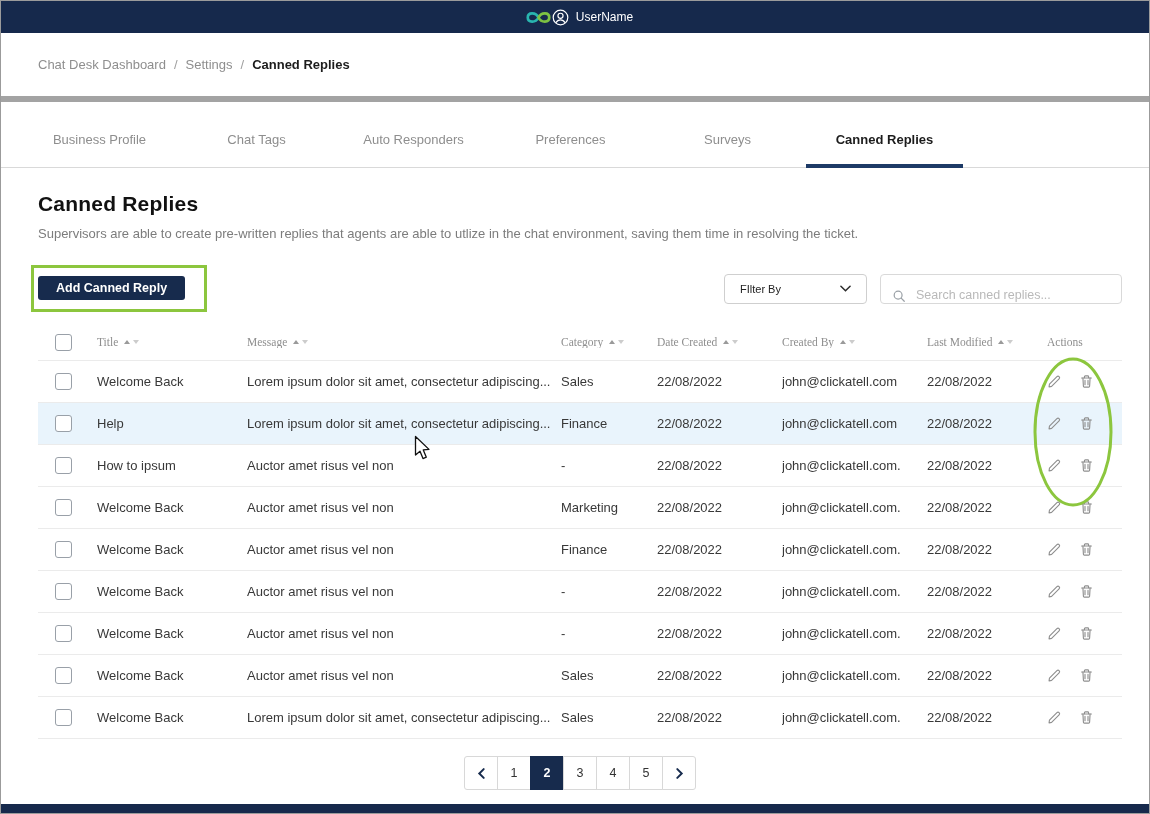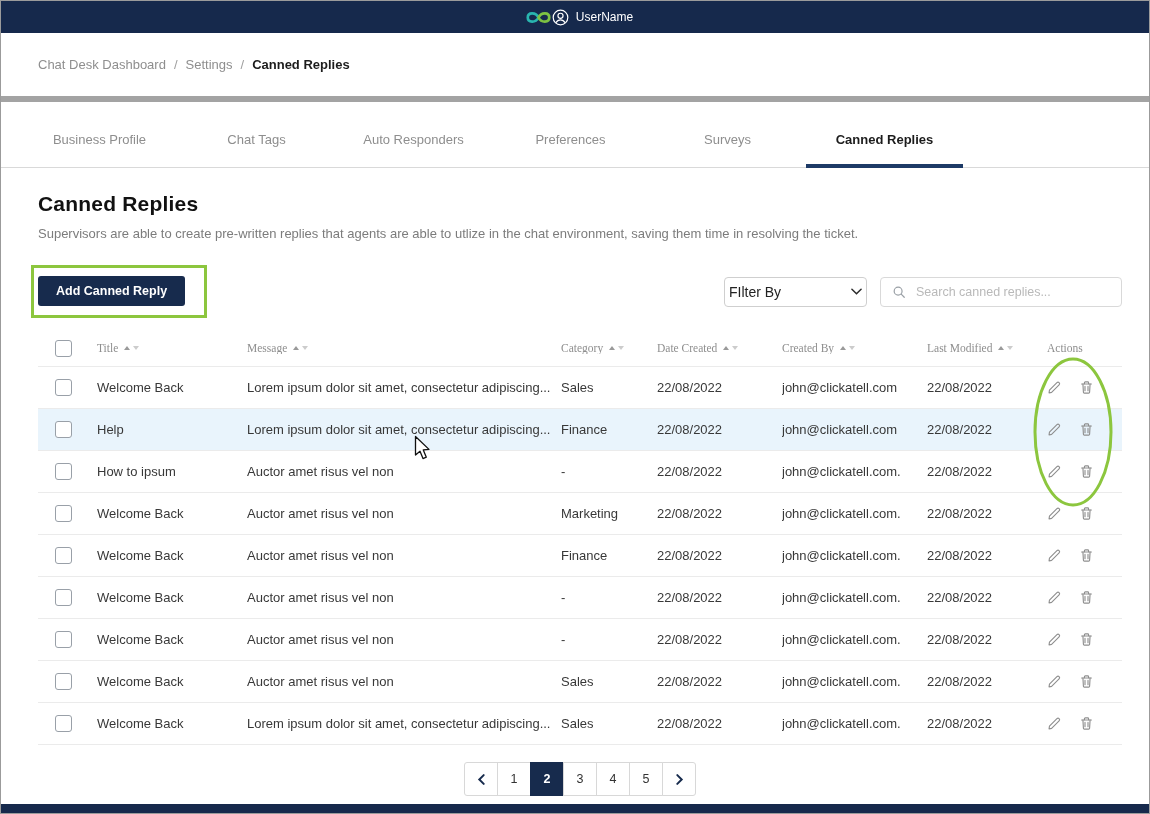--- a/index.html
+++ b/index.html
@@ -23,26 +23,26 @@
   .tab.active::after { content: ''; position: absolute; left: 0; right: 0; bottom: -1px; height: 4px; background: #1d3a66; }
 
   
   .main { padding: 0 27px 0 37px; }
   .page-title { margin: 24px 0 0; font-size: 21px; color: #111; font-weight: bold; letter-spacing: .2px; }
   .page-desc { margin: 10px 0 0; font-size: 13px; color: #7c7c7c; }
 
   
   .toolbar { display: flex; justify-content: space-between; align-items: center; margin-top: 24px; }
   .btn-group-annotated { border: 3px solid #8CC63E; padding: 8px 19px 9px 4px; display: flex; gap: 14px; margin-left: -7px; align-items: center; }
-  .btn { height: 30px; font-size: 12.5px; font-weight: bold; border-radius: 3px; cursor: pointer; font-family: inherit; text-align: center; }
+  .btn { height: 24px; font-size: 12.5px; font-weight: bold; border-radius: 3px; cursor: pointer; font-family: inherit; text-align: center; }
   .btn-primary { background: #172B4D; color: #fff; border: none; padding: 0 18px; }
   .btn-outline { background: #fff; color: #172B4D; border: 1px solid #43587a; padding: 0 17px; }
   .toolbar-right { display: flex; gap: 13px; align-items: center; }
-  .filter { width: 143px; height: 30px; border: 1px solid #cfcfcf; border-radius: 4px; display: flex; align-items: center; justify-content: space-between; padding: 0 4px; font-size: 14px; color: #222; background: #fff; cursor: pointer; }
-  .search { width: 242px; height: 30px; border: 1px solid #d9d9d9; border-radius: 4px; display: flex; align-items: center; gap: 8px; padding: 0 11px; background: #fff; }
+  .filter { width: 143px; height: 30px; border: 1px solid #cfcfcf; border-radius: 4px; display: flex; align-items: center; justify-content: space-between; padding: 0 15px; font-size: 11px; color: #222; background: #fff; cursor: pointer; }
+  .search { width: 242px; height: 30px; border: 1px solid #d9d9d9; border-radius: 4px; display: flex; align-items: flex-end; gap: 8px; padding: 0 11px; background: #fff; }
   .search input { border: none; outline: none; font-size: 12.5px; color: #444; width: 100%; font-family: inherit; background: transparent; }
   .search input::placeholder { color: #b9b9b9; }
 
   
   .table { margin-top: 12px; }
   .thead, .trow { display: grid; grid-template-columns: 59px 150px 314px 96px 125px 145px 120px 1fr; align-items: center; }
   .thead { height: 37px; font-size: 11.5px; color: #8e8e8e; border-bottom: 1px solid #ebebeb; font-family: Liberation Serif, serif; }
   .trow { height: 42px; border-bottom: 1px solid #ebebeb; font-size: 13px; color: #383838; }
   .trow.highlighted { background: #E9F4FC; }
   .cell { white-space: nowrap; overflow: hidden; padding-right: 10px; }

